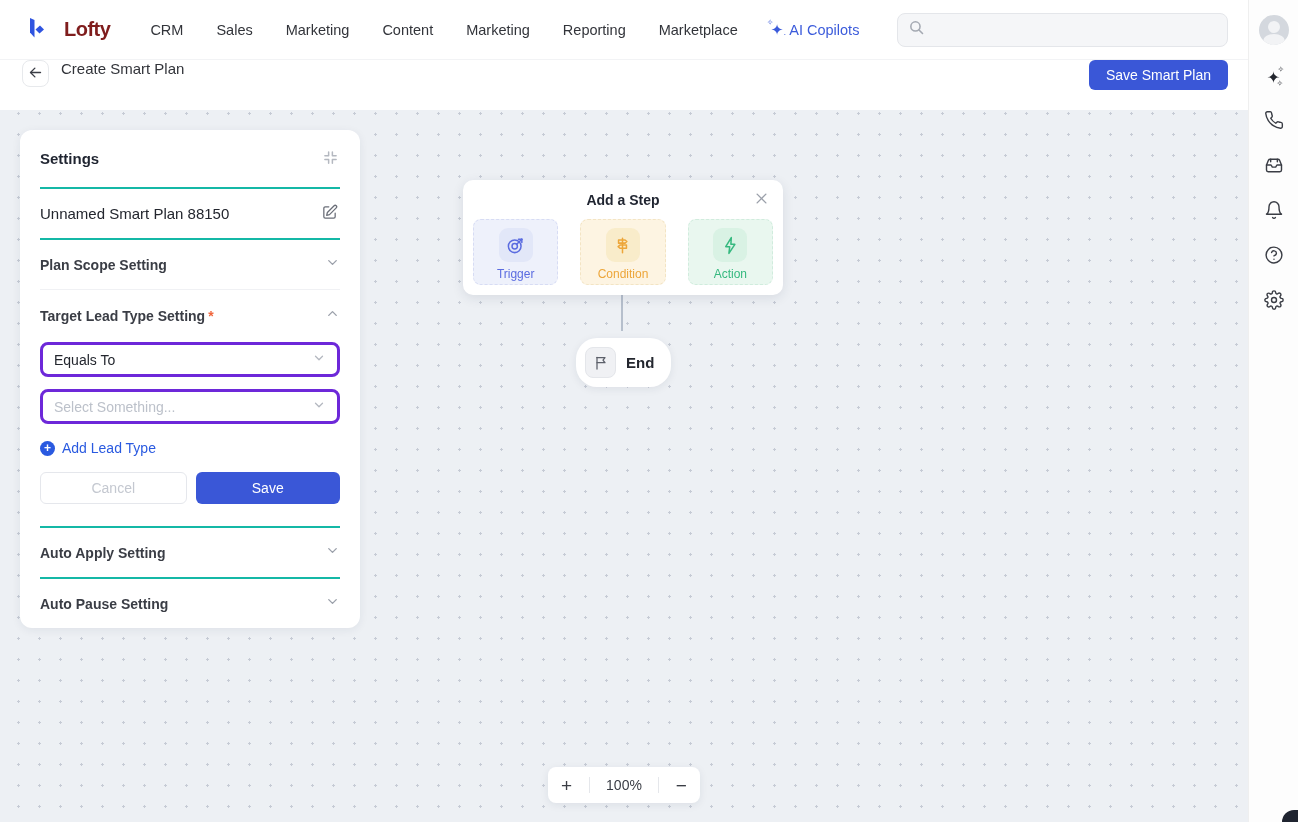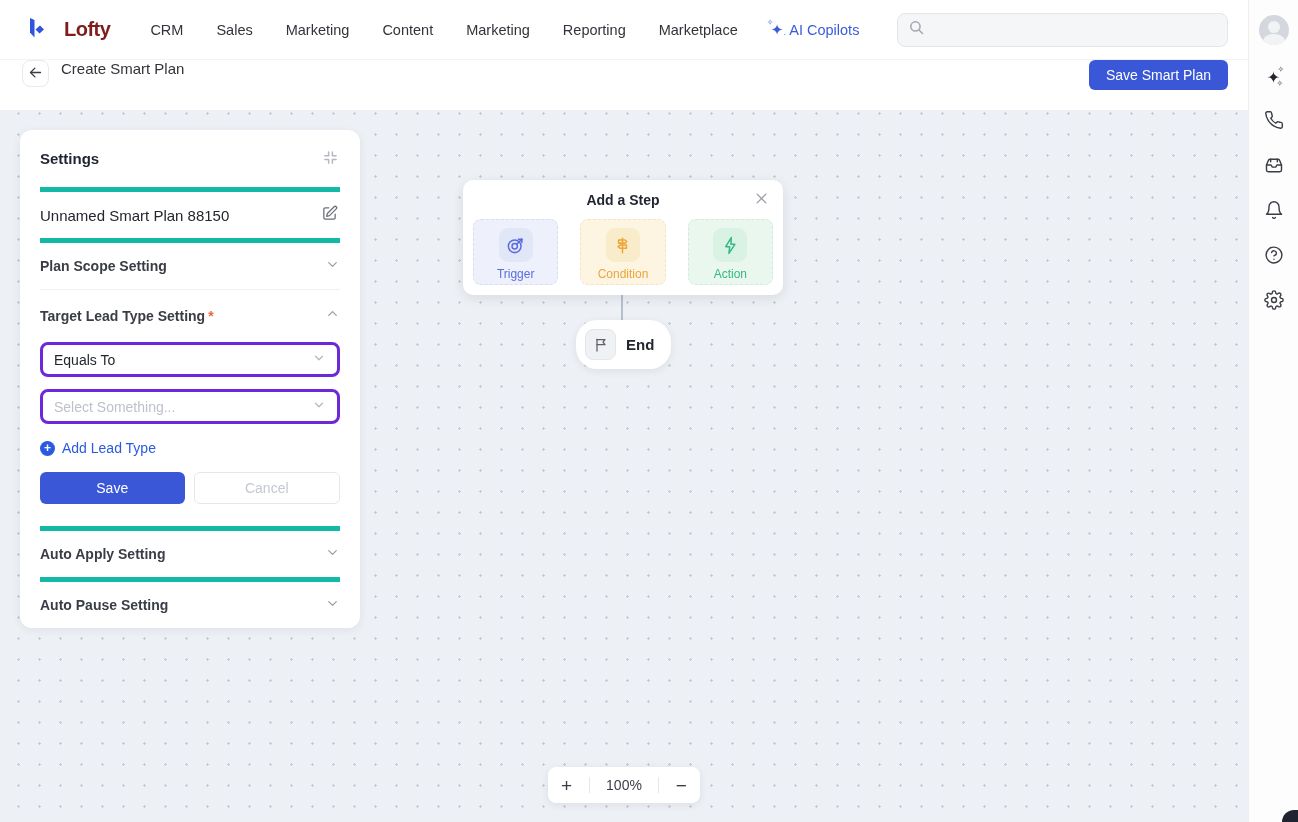--- a/index.html
+++ b/index.html
@@ -28,21 +28,21 @@
   
   .canvas { position:relative; flex:1; background-color:#edf0f4;
     background-image:radial-gradient(#c6cbd5 1.1px, transparent 1.1px);
     background-size:21px 21px; background-position:8px 14px; overflow:hidden; }
 
   
   .settings-panel { position:absolute; left:20px; top:20px; width:340px; background:#fff; border-radius:12px; box-shadow:0 2px 10px rgba(30,40,70,.07); padding:0 20px; }
   .panel-header { height:57px; display:flex; align-items:center; justify-content:space-between; }
   .panel-title { font-size:15px; font-weight:700; color:#1f2430; }
   .icon-btn { background:none; border:none; cursor:pointer; display:flex; align-items:center; justify-content:center; padding:2px; }
-  .p-row { border-top:5px solid #14b8a6; display:flex; align-items:center; justify-content:space-between; height:51px; cursor:pointer; }
+  .p-row { border-top:2px solid #14b8a6; display:flex; align-items:center; justify-content:space-between; height:51px; cursor:pointer; }
   .plan-name { font-size:15px; color:#23262e; font-weight:500; }
   .section-label { font-size:14px; color:#3a3d45; font-weight:600; }
   .target-section { border-top:1px solid #f0f1f4; padding-bottom:22px; }
   .target-head { height:51px; display:flex; align-items:center; justify-content:space-between; cursor:pointer; }
   .req { color:#f0653c; margin-left:3px; }
   .select { height:35px; border:3px solid #6d28d9; border-radius:8px; display:flex; align-items:center; justify-content:space-between; padding:0 11px; background:#fff; cursor:pointer; margin-top:1px; }
   .select + .select { margin-top:12px; }
   .select-value { font-size:14px; color:#23262e; }
   .select-placeholder { font-size:14px; color:#bcc1ca; }
   .add-link { display:flex; align-items:center; gap:7px; margin-top:16px; color:#2a5ae0; font-size:14px; font-weight:500; cursor:pointer; }
@@ -66,21 +66,21 @@
   .card-trigger .step-label { color:#5b6ce0; }
   .card-condition { background:#fdf4e2; border:1px dashed #f3e4c4; }
   .card-condition .chip { background:#f9ecca; }
   .card-condition .step-label { color:#eda63a; }
   .card-action { background:#e9f7ef; border:1px dashed #d0ecdd; }
   .card-action .chip { background:#d9f2e4; }
   .card-action .step-label { color:#35b97f; }
 
   
   .connector { position:absolute; left:621px; top:185px; width:2px; height:36px; background:#b6bfcc; }
-  .end-node { position:absolute; left:576px; top:210px; width:95px; height:49px; background:#fff; border-radius:21px; box-shadow:0 2px 8px rgba(30,40,70,.08); display:flex; align-items:center; padding:0 9px; gap:10px; }
+  .end-node { position:absolute; left:576px; top:228px; width:95px; height:49px; background:#fff; border-radius:21px; box-shadow:0 2px 8px rgba(30,40,70,.08); display:flex; align-items:center; padding:0 9px; gap:10px; }
   .flag-chip { width:31px; height:31px; border-radius:8px; background:#f0f1f4; border:1px solid #e4e6ea; display:flex; align-items:center; justify-content:center; }
   .end-label { font-size:15px; font-weight:700; color:#23262e; }
 
   
   .zoom-bar { position:absolute; left:548px; top:657px; width:152px; height:36px; background:#fff; border-radius:8px; box-shadow:0 2px 8px rgba(30,40,70,.08); display:flex; align-items:center; justify-content:space-between; padding:0 13px; }
   .zoom-btn { background:none; border:none; font-size:19px; color:#3a3d45; cursor:pointer; line-height:1; font-family:"Liberation Sans",sans-serif; }
   .zoom-divider { width:1px; height:16px; background:#e5e7eb; }
   .zoom-level { font-size:14px; color:#3a3d45; }
 
   
@@ -207,22 +207,22 @@
               <svg width="14" height="14" viewBox="0 0 24 24" fill="none" stroke="#b4b8c0" stroke-width="2.2" stroke-linecap="round" stroke-linejoin="round">
                   <polyline points="6 9 12 15 18 9"></polyline>
                 </svg>
             </span>
           </div>
           <div class="add-link">
             <span class="plus-circle">+</span>
             <span>Add Lead Type</span>
           </div>
           <div class="btn-row">
+            <button class="btn btn-cancel">Cancel</button>
             <button class="btn btn-save">Save</button>
-            <button class="btn btn-cancel">Cancel</button>
           </div>
         </div>
 
         <div class="p-row">
           <span class="section-label">Auto Apply Setting</span>
           <span>
             <svg width="15" height="15" viewBox="0 0 24 24" fill="none" stroke="#9ba0aa" stroke-width="2.2" stroke-linecap="round" stroke-linejoin="round">
                 <polyline points="6 9 12 15 18 9"></polyline>
               </svg>
           </span>

